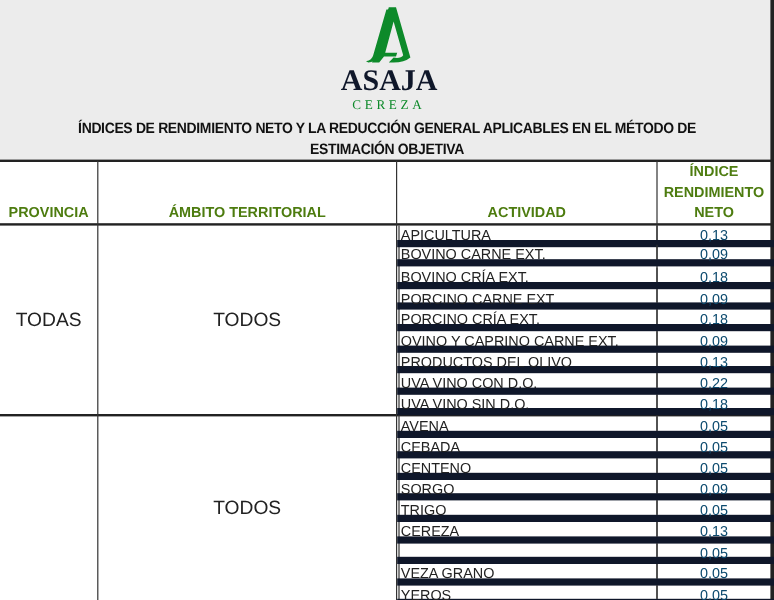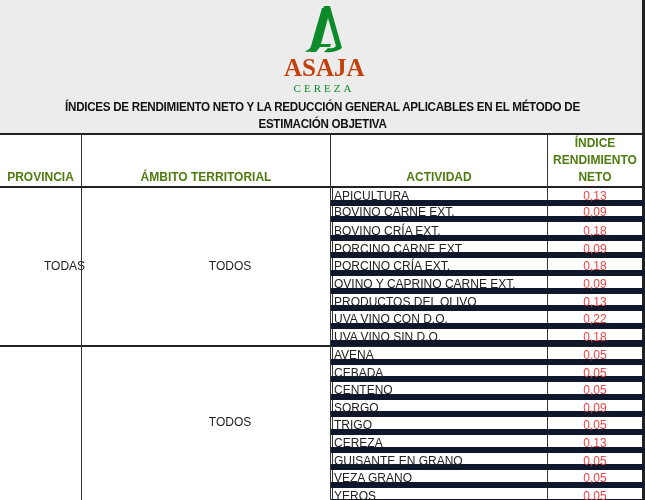--- a/index.html
+++ b/index.html
@@ -11,21 +11,21 @@
       background: #ececec;
       border-right: 3px solid #222;
     }
     .logo {
       position: absolute; left: 284px; top: 4px; width: 80px; height: 92px;
     }
     .logo svg { position: absolute; left: 20px; top: 0; }
     .logo-word {
       position: absolute; left: 0; top: 50px; width: 80px; text-align: center;
       font-family: "Liberation Serif", serif; font-weight: bold; font-size: 25px;
-      color: #c2410c; letter-spacing: 0px;
+      color: #0f172a; letter-spacing: 0px;
     }
     .logo-sub {
       position: absolute; left: 0; top: 78px; width: 80px; text-align: center;
       font-family: "Liberation Serif", serif; font-size: 11px; letter-spacing: 3px;
       color: #0d8a2a;
     }
     .title {
       position: absolute; left: 0; top: 99px; width: 645px; text-align: center;
       font-family: "Liberation Sans", sans-serif; font-weight: bold; font-size: 12.5px;
       line-height: 17px; color: #111; letter-spacing: -0.3px;
@@ -34,32 +34,32 @@
 
     
     .hline { position: absolute; background: #222; }
     .vline { position: absolute; background: #333; }
 
     .th {
       position: absolute; font-weight: bold; font-size: 12px; color: #4d7c0f; text-align: center;
       line-height: 17px;
     }
     .cell-left {
-      position: absolute; font-size: 12px; color: #222; text-align: center; margin-left: 24px;
+      position: absolute; font-size: 16px; color: #222; text-align: center;
     }
 
     .act-row {
       position: absolute; left: 331px; width: 314px; height: 17.7px;
       border-bottom: 6px solid #0f172a;
     }
     .act-name {
       position: absolute; left: 3px; top: 1px; font-size: 12px; color: #222; white-space: nowrap;
     }
     .act-val {
-      position: absolute; left: 217px; width: 94px; top: 1px; text-align: center; font-size: 12px; color: #ef4444;
+      position: absolute; left: 217px; width: 94px; top: 1px; text-align: center; font-size: 12px; color: #0c4a6e;
     }
   </style>
 </head>
 <body>
 
 <div class="header-band">
   <div class="logo">
     <svg width="40" height="50" viewBox="0 0 40 50">
       <path d="M20 2 L26 2 L38 44 Q32 49 20 48 L24 44 Q30 45 32 42 L24 14 L17 40 L27 40 L26 43 L16 43 L12 48 L6 48 Z" fill="#0d8a2a"></path>
       <path d="M18 4 L21 4 L10 44 Q8 48 3 48 L1 47 Q6 46 7 42 Z" fill="#0d8a2a"></path>
@@ -170,21 +170,20 @@
       <span class="act-name">TRIGO</span>
       <span class="act-val">0,05</span>
       <div class="vline" style="left: 216px; top: 0px; width: 1px; height: 100%;"></div>
     </div>
     <div class="act-row" style="top: 435px;">
       <span class="act-name">CEREZA</span>
       <span class="act-val">0,13</span>
       <div class="vline" style="left: 216px; top: 0px; width: 1px; height: 100%;"></div>
     </div>
     <div class="act-row" style="top: 452.6px;">
-      <span class="act-name">GUISANTE EN GRANO</span>
       <span class="act-val">0,05</span>
       <div class="vline" style="left: 216px; top: 0px; width: 1px; height: 100%;"></div>
     </div>
     <div class="act-row" style="top: 470.2px;">
       <span class="act-name">VEZA GRANO</span>
       <span class="act-val">0,05</span>
       <div class="vline" style="left: 216px; top: 0px; width: 1px; height: 100%;"></div>
     </div>
     <div class="act-row" style="top: 487.8px;">
       <span class="act-name">YEROS</span>

